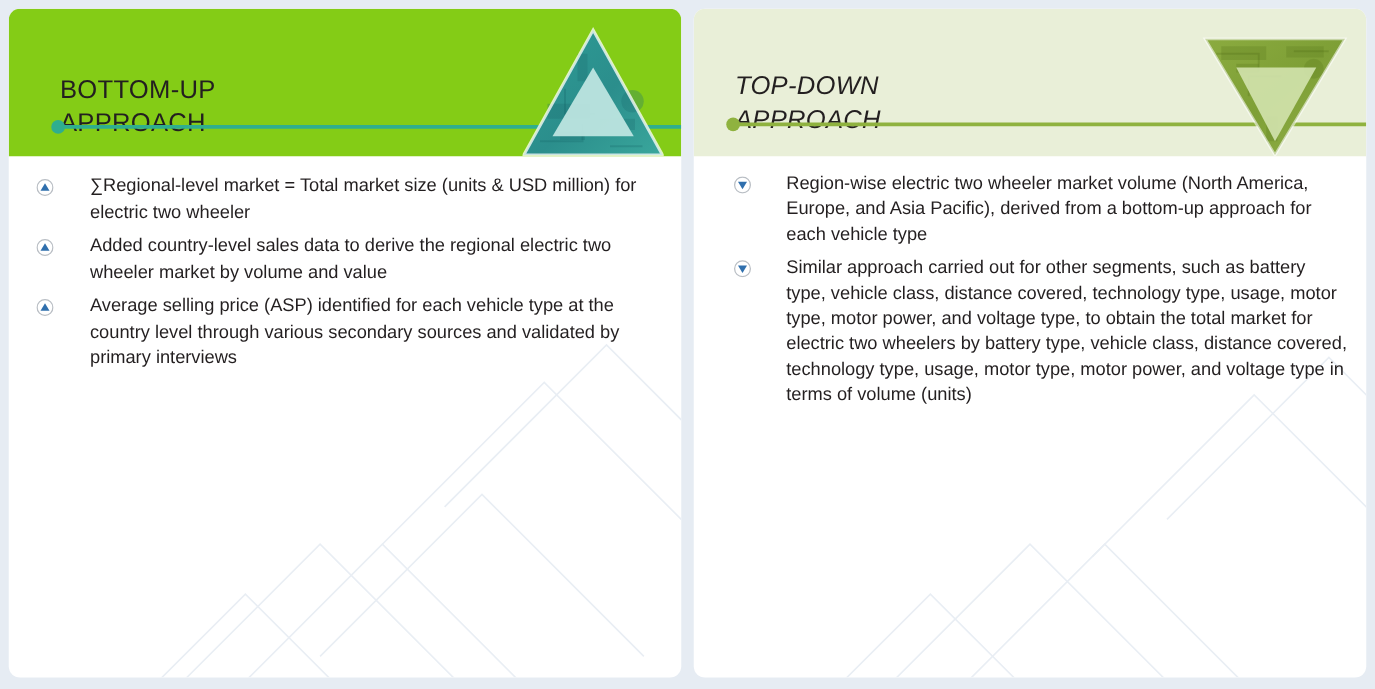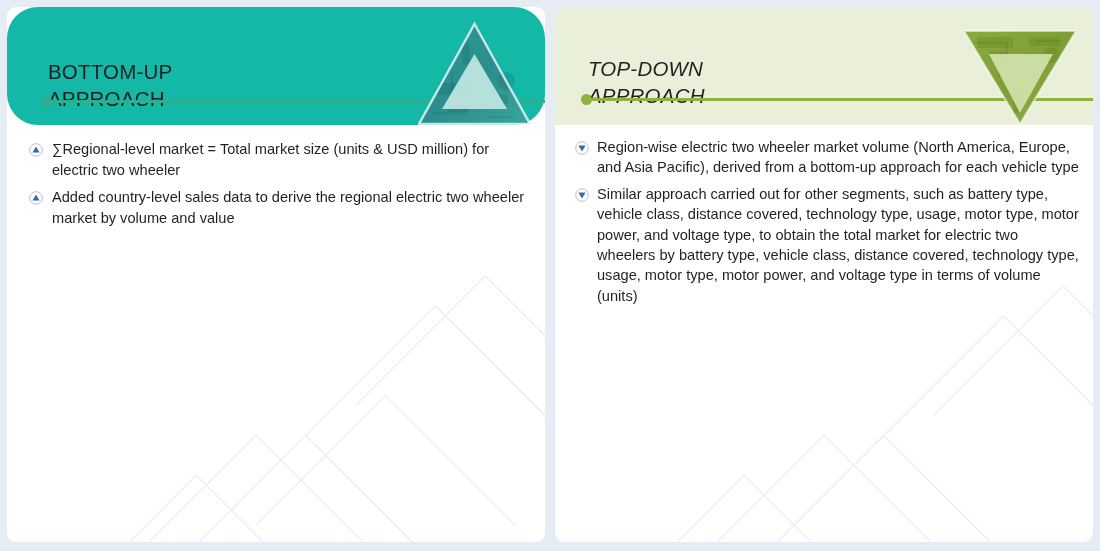--- a/index.html
+++ b/index.html
@@ -44,21 +44,21 @@
     z-index: 0;
   }
 
   
   .panel-header {
     position: relative;
     height: 118px;
     box-sizing: border-box;
     z-index: 1;
   }
-  .panel.left .panel-header  { background: #14b8a6; border-radius: 31px; }
+  .panel.left .panel-header  { background: #84cc16; }
   .panel.right .panel-header { background: #e9efd8; }
 
   .panel-title {
     position: absolute;
     left: 41px;
     top: 51px;
     font-size: 20.5px;
     line-height: 27px;
     color: #231f20;
     letter-spacing: .2px;
@@ -109,26 +109,27 @@
   .panel.right .tri-wrap { right: 12px; width: 122px; height: 104px; bottom: 0; }
 
   
   .list {
     position: relative;
     z-index: 1;
     margin: 0;
     padding: 14px 18px 0 22px;
     list-style: none;
   }
-  .panel.right .list { padding: 12px 14px 0 20px; }
+  .panel.right .list { padding: 12px 14px 0 32px; }
 
   .item {
     display: flex;
     align-items: flex-start;
     margin: 0 0 7px 0;
+    gap: 20px;
   }
   .panel.right .item { margin-bottom: 6px; }
 
   .bullet {
     flex: 0 0 auto;
     width: 14px;
     height: 14px;
     margin-top: 4px;
     margin-right: 9px;
   }
@@ -217,20 +218,29 @@
       </li>
       <li class="item">
         <span class="bullet">
           <svg viewBox="0 0 14 14" width="14" height="14">
             <circle cx="7" cy="7" r="6.3" fill="#ffffff" stroke="#b9bec4" stroke-width="1"></circle>
             <polygon points="7,3.6 10.6,9.6 3.4,9.6" fill="#2f6fad"></polygon>
           </svg>
         </span>
         <span class="item-text">Added country-level sales data to derive the regional electric two wheeler market by volume and value</span>
       </li>
+      <li class="item">
+        <span class="bullet">
+          <svg viewBox="0 0 14 14" width="14" height="14">
+            <circle cx="7" cy="7" r="6.3" fill="#ffffff" stroke="#b9bec4" stroke-width="1"></circle>
+            <polygon points="7,3.6 10.6,9.6 3.4,9.6" fill="#2f6fad"></polygon>
+          </svg>
+        </span>
+        <span class="item-text">Average selling price (ASP) identified for each vehicle type at the country level through various secondary sources and validated by primary interviews</span>
+      </li>
     </ul>
   </section>
 
   <section class="panel right">
 
     <svg class="watermark" viewBox="0 0 540 537" preserveAspectRatio="none">
       <g fill="none" stroke="#e9eef4" stroke-width="1.3">
         <path d="M140 560 L270 430 L400 560"></path>
         <path d="M200 560 L330 430 L460 560"></path>
         <path d="M320 440 L450 310 L580 440"></path>

